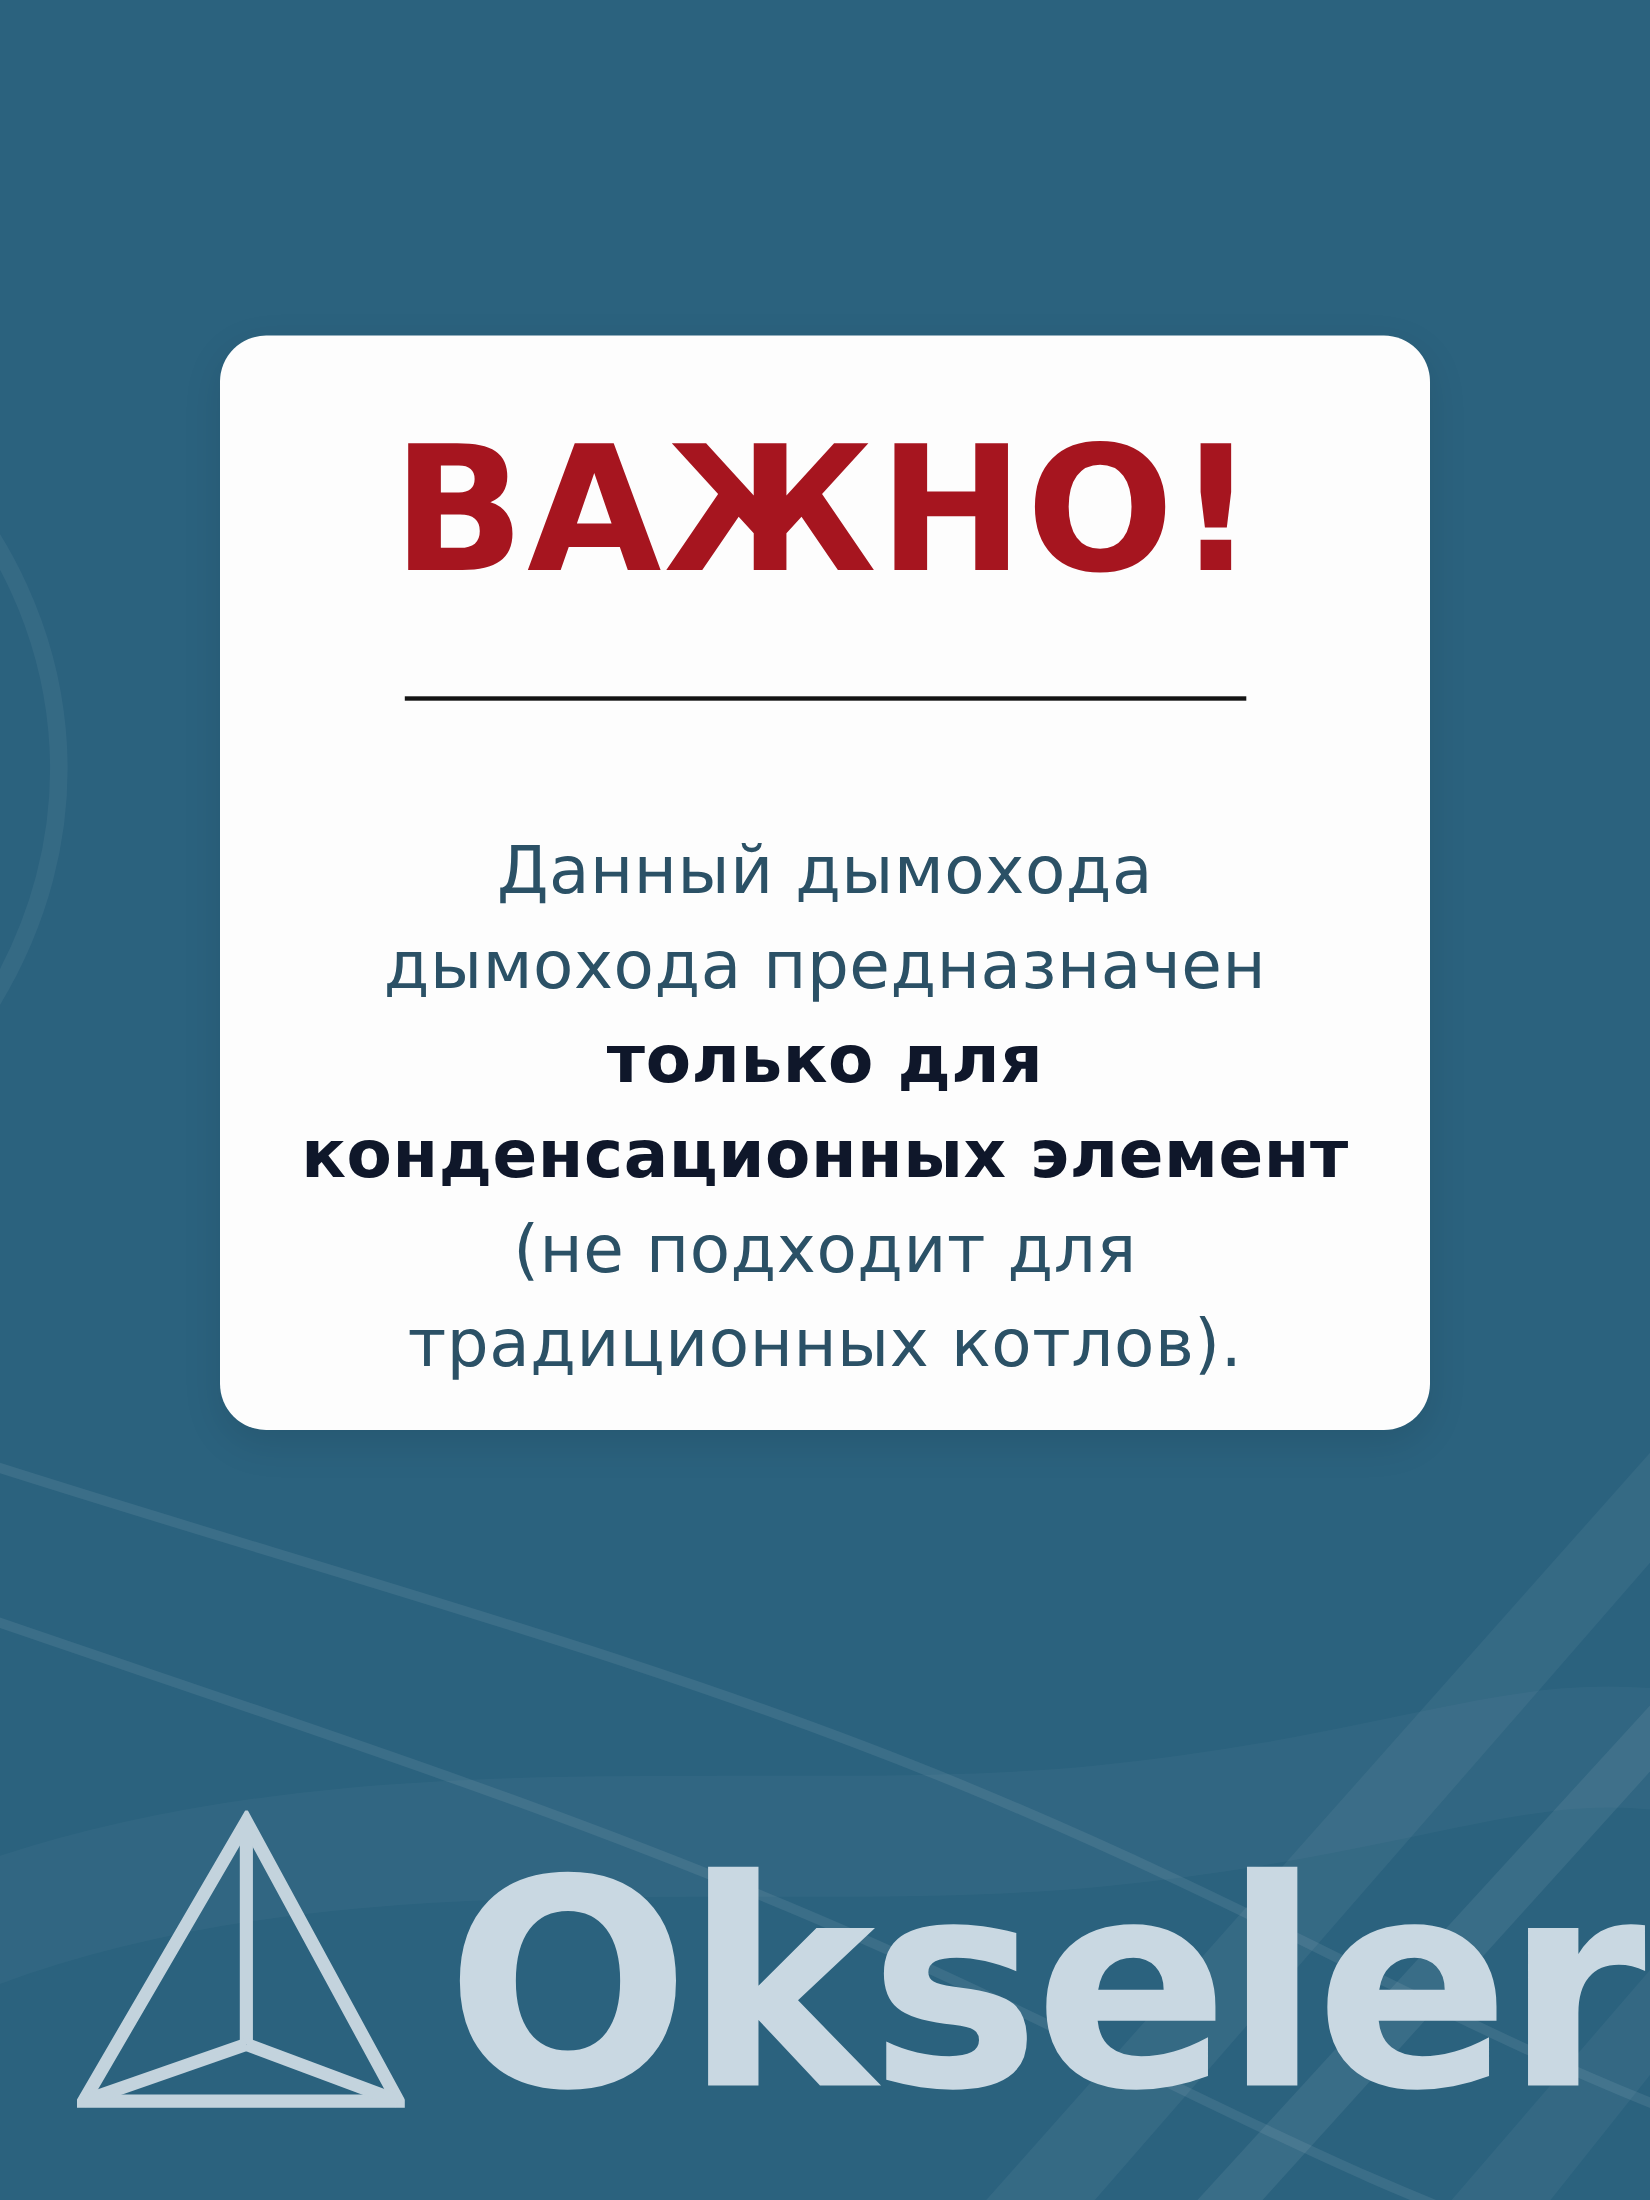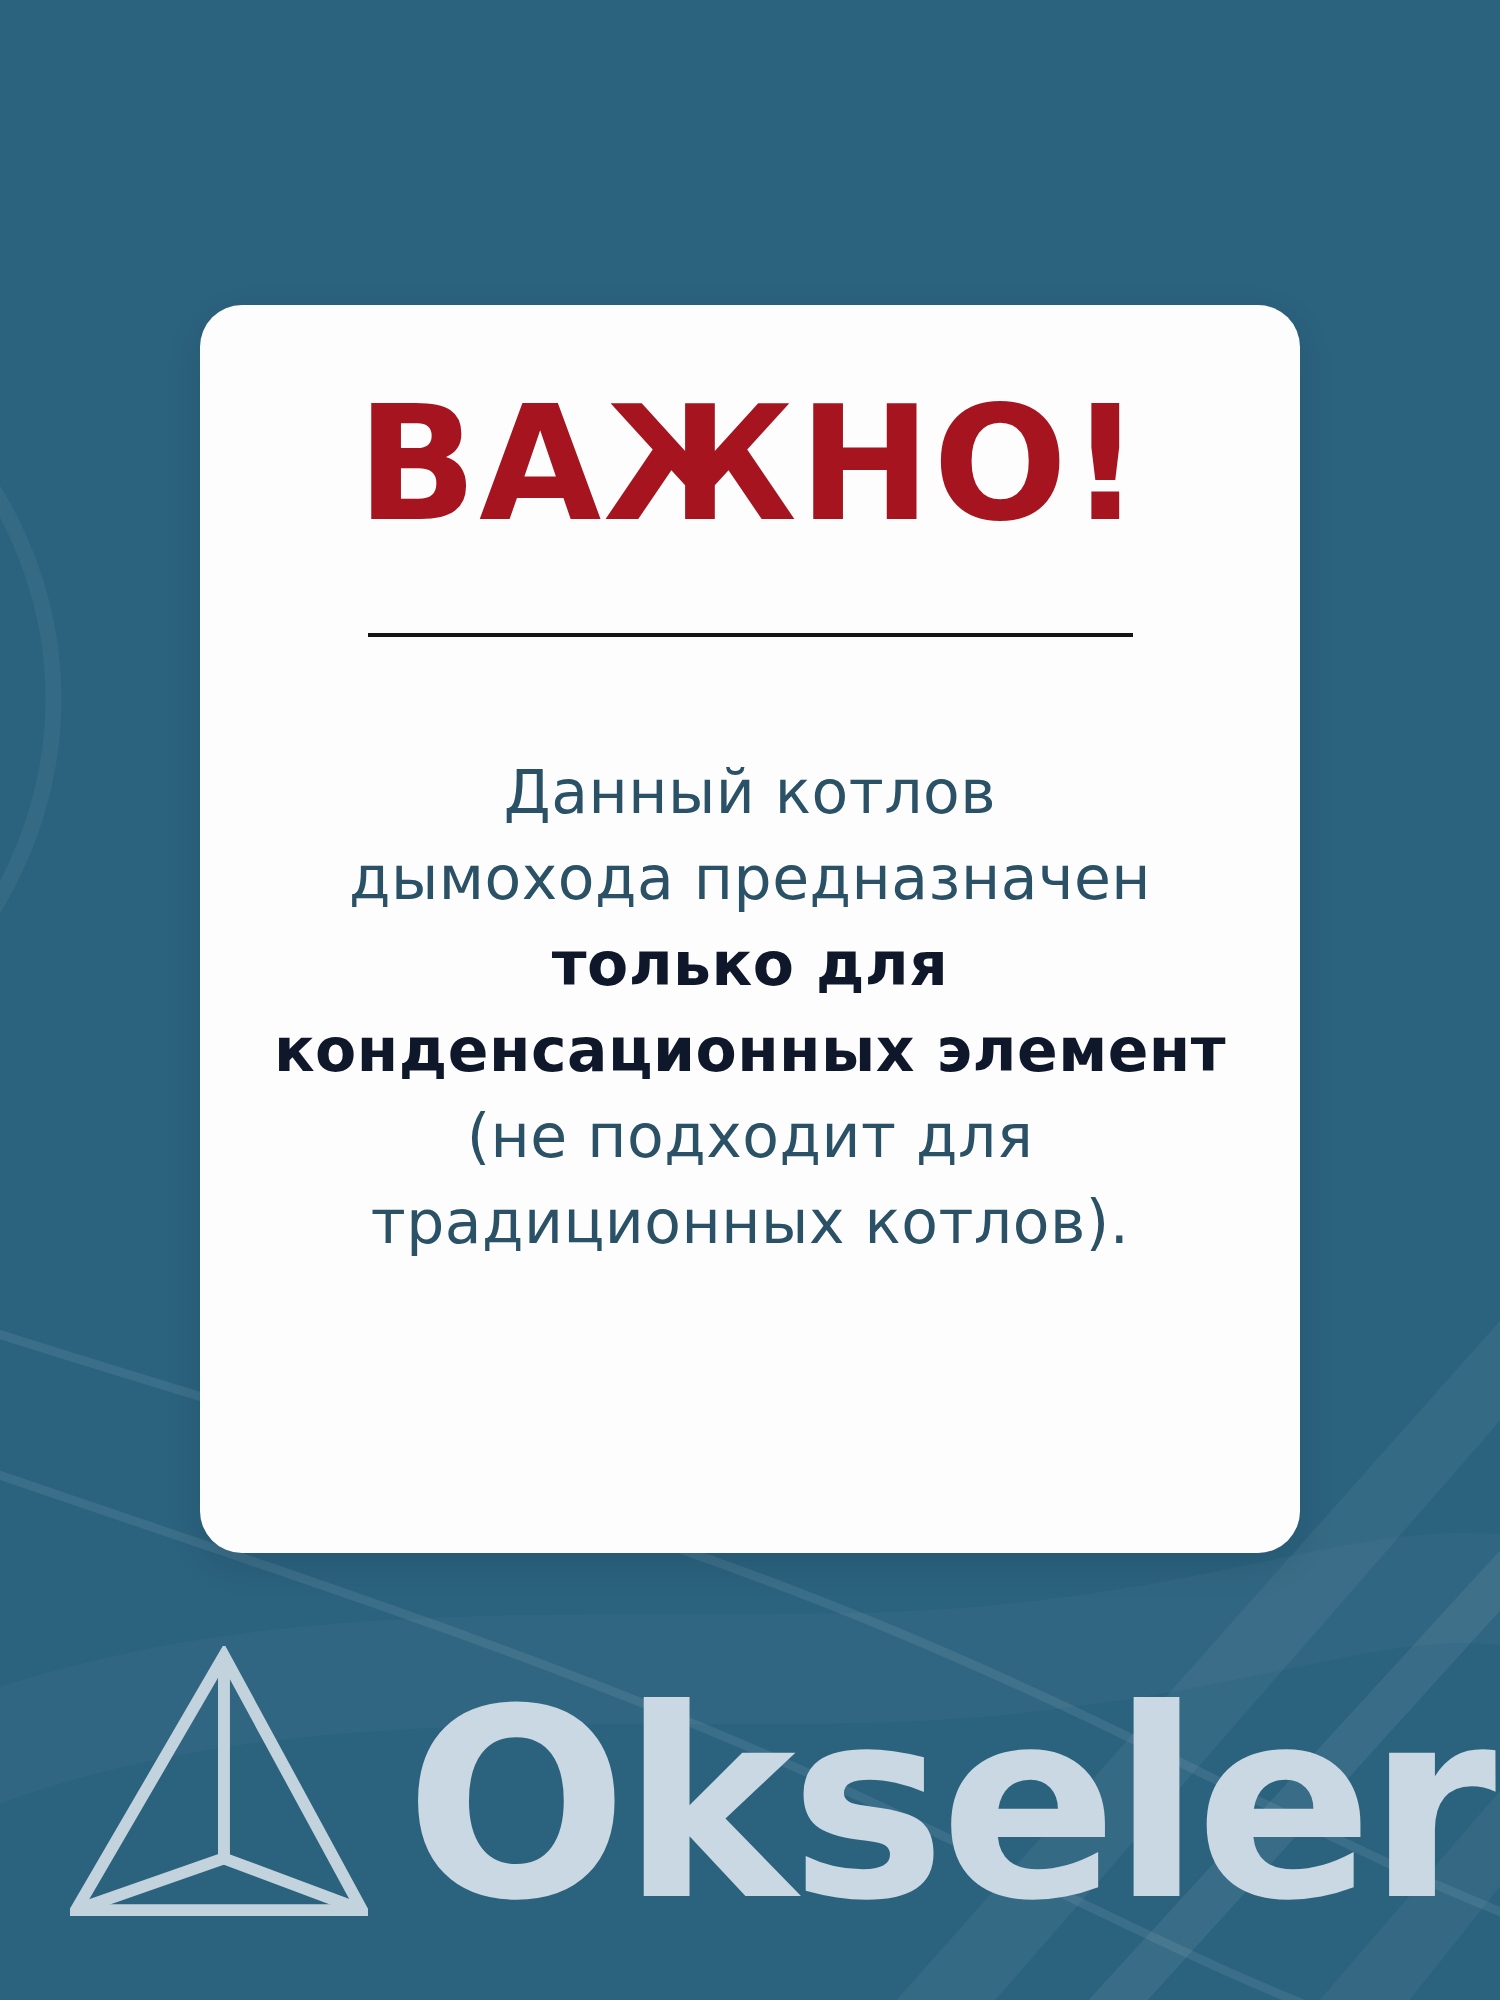--- a/index.html
+++ b/index.html
@@ -10,21 +10,21 @@
   }
   .poster{
     position:relative;width:1500px;height:2000px;
     background:#2b627e;overflow:hidden;
   }
   .bg-decor{
     position:absolute;left:0;top:0;width:1500px;height:2000px;
     pointer-events:none;
   }
   .card{
-    position:absolute;left:200px;top:305px;width:1100px;height:1248px;
+    position:absolute;left:200px;top:305px;width:1100px;height:995px;
     background:#fdfdfd;border-radius:42px;
     box-shadow:0 12px 36px rgba(0,0,0,0.10);
     box-sizing:border-box;
     padding-top:80px;
     text-align:center;
   }
   .card-title{
     margin:0;
     font-size:158px;
     line-height:1;
@@ -77,21 +77,21 @@
 
     <polygon points="1505,1315 1505,1415 930,2075 830,2075" fill="rgba(255,255,255,0.05)"></polygon>
     <polygon points="1505,1545 1505,1605 1080,2075 1020,2075" fill="rgba(255,255,255,0.07)"></polygon>
     <polygon points="1505,1785 1505,1880 1350,2075 1255,2075" fill="rgba(255,255,255,0.045)"></polygon>
   </svg>
 
   <section class="card">
     <h1 class="card-title">ВАЖНО!</h1>
     <hr class="divider">
     <div class="card-body">
-      <span class="body-line">Данный котлов</span>
+      <span class="body-line">Данный дымохода</span>
       <span class="body-line">дымохода предназначен</span>
       <span class="body-line bold">только для</span>
       <span class="body-line bold">конденсационных элемент</span>
       <span class="body-line">(не подходит для</span>
       <span class="body-line">традиционных котлов).</span>
     </div>
   </section>
 
   <footer class="footer">
     <svg class="logo" viewBox="0 0 300 272" xmlns="http://www.w3.org/2000/svg" aria-hidden="true">

